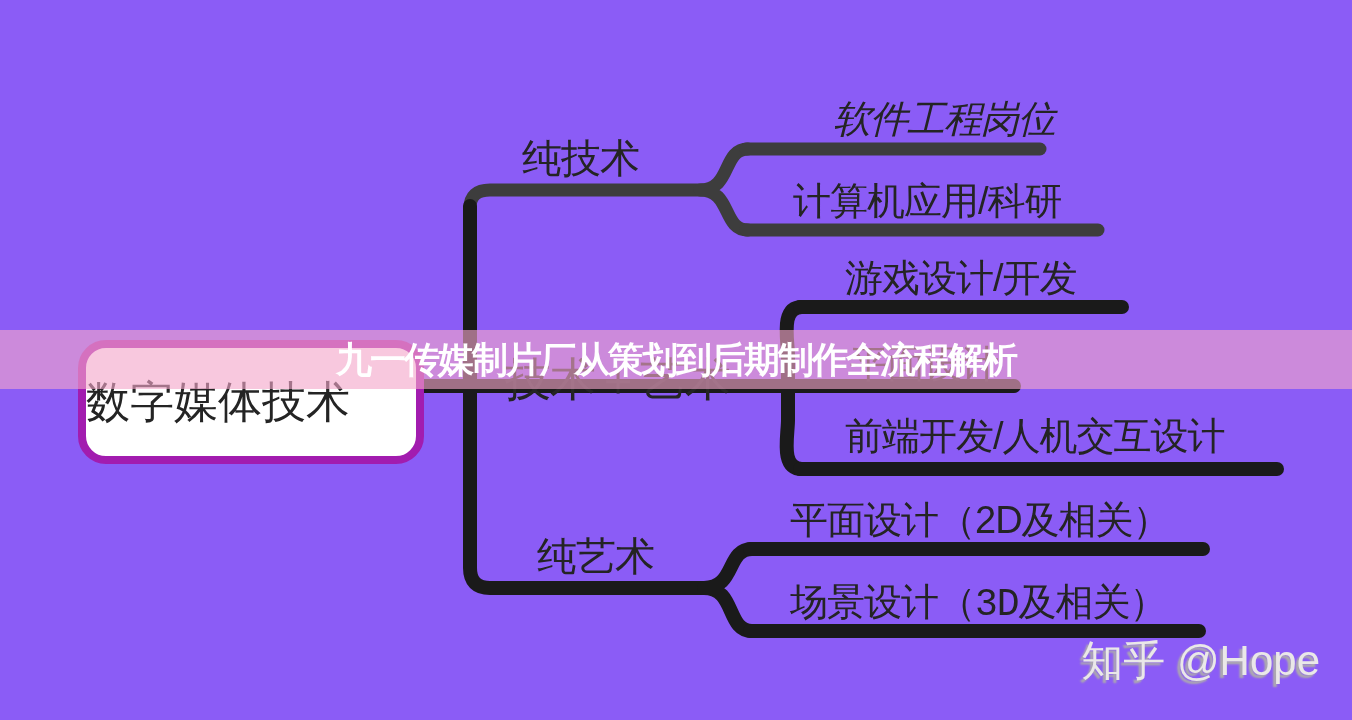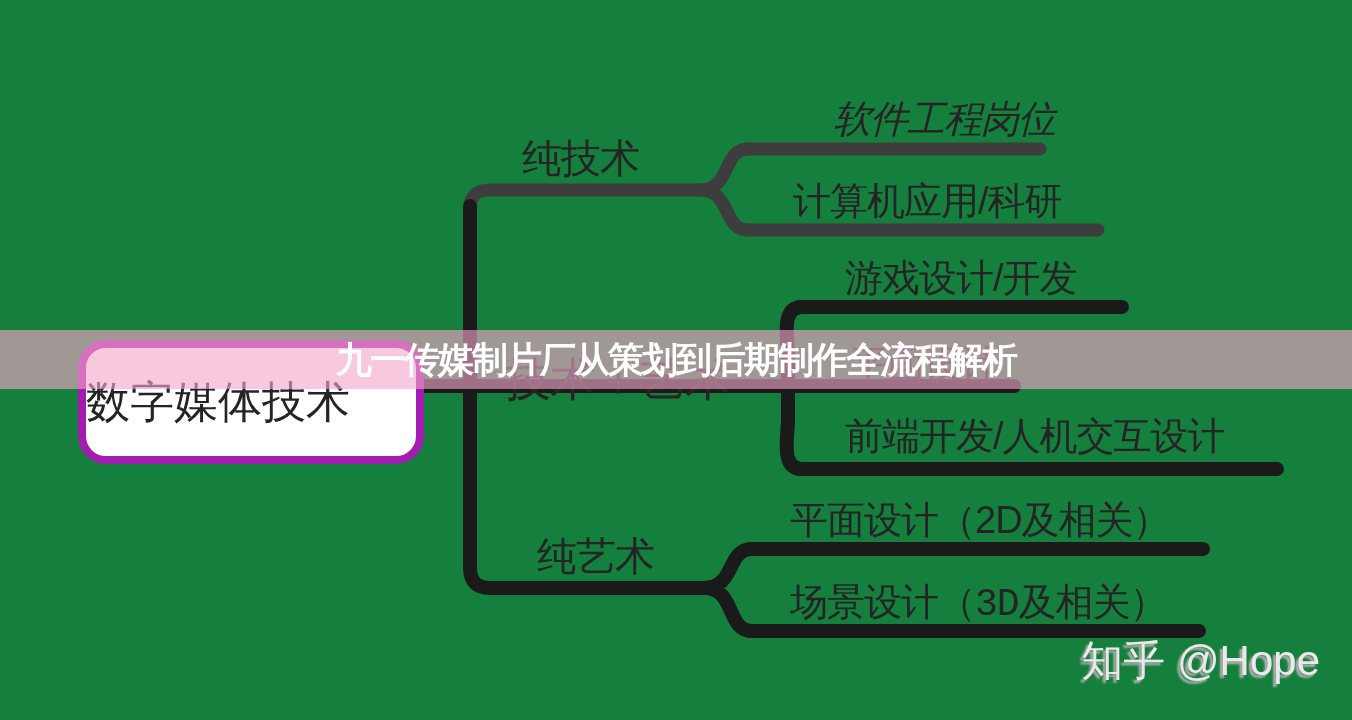--- a/index.html
+++ b/index.html
@@ -1,19 +1,19 @@
 <!DOCTYPE html>
 <html><head>
 <meta charset="utf-8">
 <style>
   html,body{margin:0;padding:0;}
   .stage{
     position:relative;
     width:1352px;height:720px;
-    background:#15803d;
+    background:#8b5cf6;
     overflow:hidden;
     font-family:"Liberation Sans","DejaVu Sans",sans-serif;
   }
   .diagram-svg{position:absolute;left:0;top:0;}
   .node-text{
     position:absolute;
     color:#242424;
     font-size:38px;
     letter-spacing:-1px;
     white-space:nowrap;

